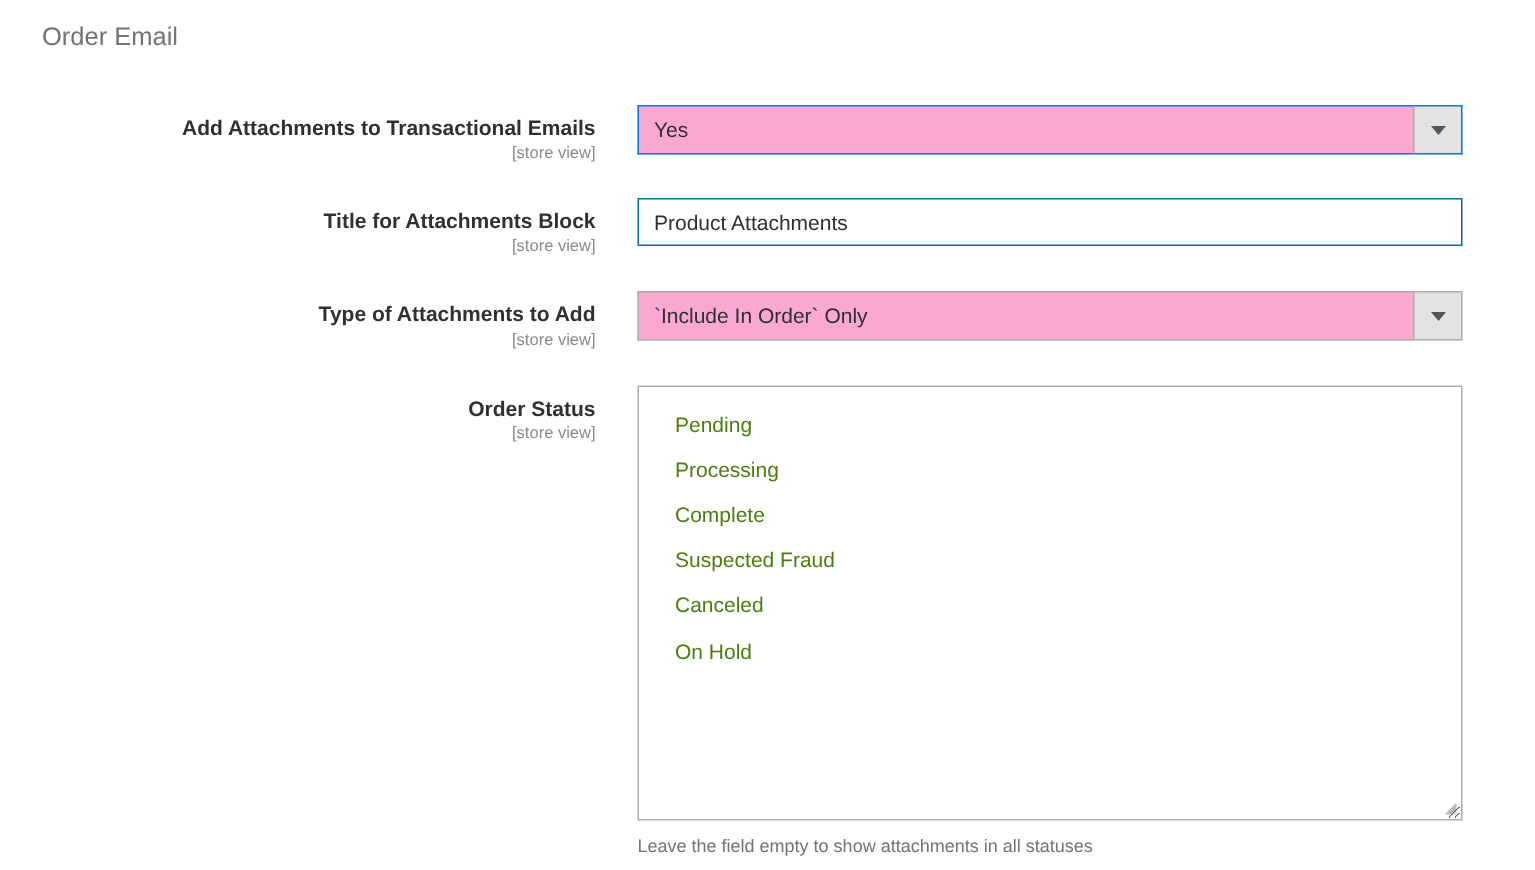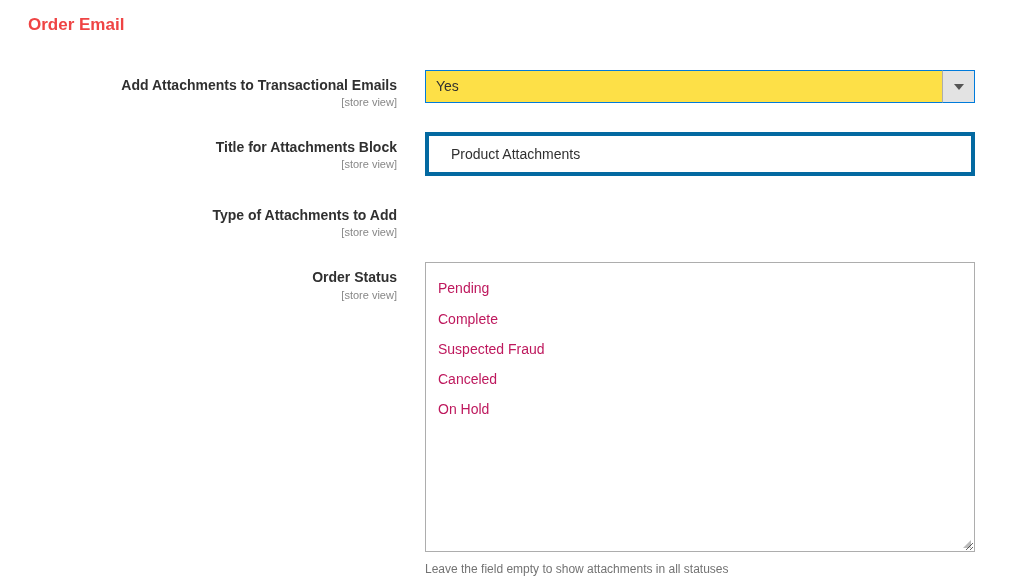--- a/index.html
+++ b/index.html
@@ -9,22 +9,22 @@
     }
     body {
       font-family: 'Helvetica Neue', Helvetica, Arial, sans-serif;
       background: #ffffff;
       color: #333;
       font-size: 14px;
       padding: 15px 20px;
     }
     .section-title {
       font-size: 17px;
-      color: #ef4444;
-      font-weight: 700;
+      color: #737373;
+      font-weight: 400;
       margin-bottom: 35px;
       padding-left: 8px;
     }
     .form-row {
       display: flex;
       margin-bottom: 24px;
       align-items: flex-start;
     }
     .label-col {
       width: 405px;
@@ -51,21 +51,21 @@
     }
     .select-wrapper {
       position: relative;
       display: flex;
       width: 100%;
     }
     .select-display {
       flex: 1;
       border: 1px solid #adadad;
       border-right: none;
-      background: #fde047;
+      background: #f9a8d4;
       height: 33px;
       line-height: 31px;
       padding: 0 10px;
       font-size: 14px;
       color: #303030;
     }
     .select-display.focused {
       border-color: #007bdb;
     }
     .select-arrow {
@@ -82,43 +82,44 @@
       border-color: #007bdb;
       border-left-color: #adadad;
     }
     .select-arrow svg {
       width: 10px;
       height: 6px;
       fill: #555;
     }
     .text-input {
       width: 100%;
-      height: 44px;
-      border: 4px solid #0369a1;
-      padding: 0 22px;
+      height: 32px;
+      border: 1px solid #0369a1;
+      padding: 0 10px;
       font-size: 14px;
       color: #303030;
       font-family: inherit;
     }
     .multiselect {
       width: 100%;
       min-height: 290px;
       border: 1px solid #adadad;
       padding: 10px 12px;
       background: #fff;
       resize: both;
       overflow: auto;
       position: relative;
     }
     .multiselect-option {
       font-size: 14px;
-      color: #be185d;
+      color: #4d7c0f;
       padding: 6px 0;
       cursor: pointer;
       line-height: 1.3;
+      margin-left: 12px;
     }
     .field-note {
       font-size: 12px;
       color: #737373;
       margin-top: 10px;
     }
     .resize-handle {
       position: absolute;
       right: 1px;
       bottom: 1px;
@@ -168,30 +169,41 @@
   <div class="input-col">
     <input type="text" class="text-input" value="Product Attachments" style="">
   </div>
 </div>
 
 <div class="form-row">
   <div class="label-col">
     <span class="label-text">Type of Attachments to Add</span>
     <span class="label-scope">[store view]</span>
   </div>
+  <div class="input-col">
+    <div class="select-wrapper">
+      <div class="select-display">`Include In Order` Only</div>
+      <div class="select-arrow">
+        <svg viewBox="0 0 10 6">
+            <path d="M0 0 L5 6 L10 0 Z"></path>
+          </svg>
+      </div>
+    </div>
+  </div>
 </div>
 
 <div class="form-row">
   <div class="label-col">
     <span class="label-text">Order Status</span>
     <span class="label-scope">[store view]</span>
   </div>
   <div class="input-col">
     <div class="multiselect">
       <div class="multiselect-option">Pending</div>
+      <div class="multiselect-option">Processing</div>
       <div class="multiselect-option">Complete</div>
       <div class="multiselect-option">Suspected Fraud</div>
       <div class="multiselect-option">Canceled</div>
       <div class="multiselect-option">On Hold</div>
       <div class="resize-handle"></div>
     </div>
     <div class="field-note">Leave the field empty to show attachments in all statuses</div>
   </div>
 </div>
 

